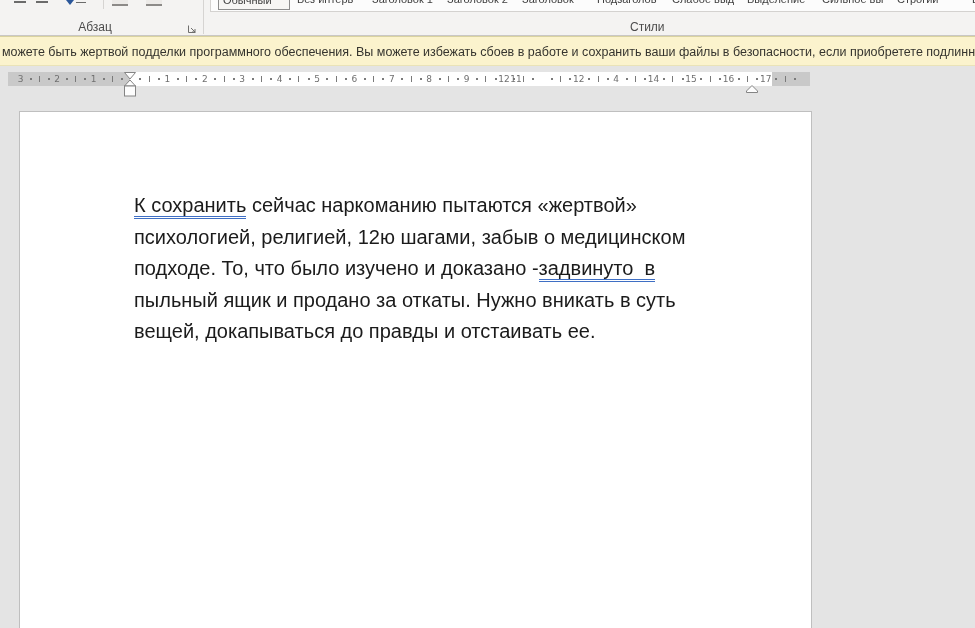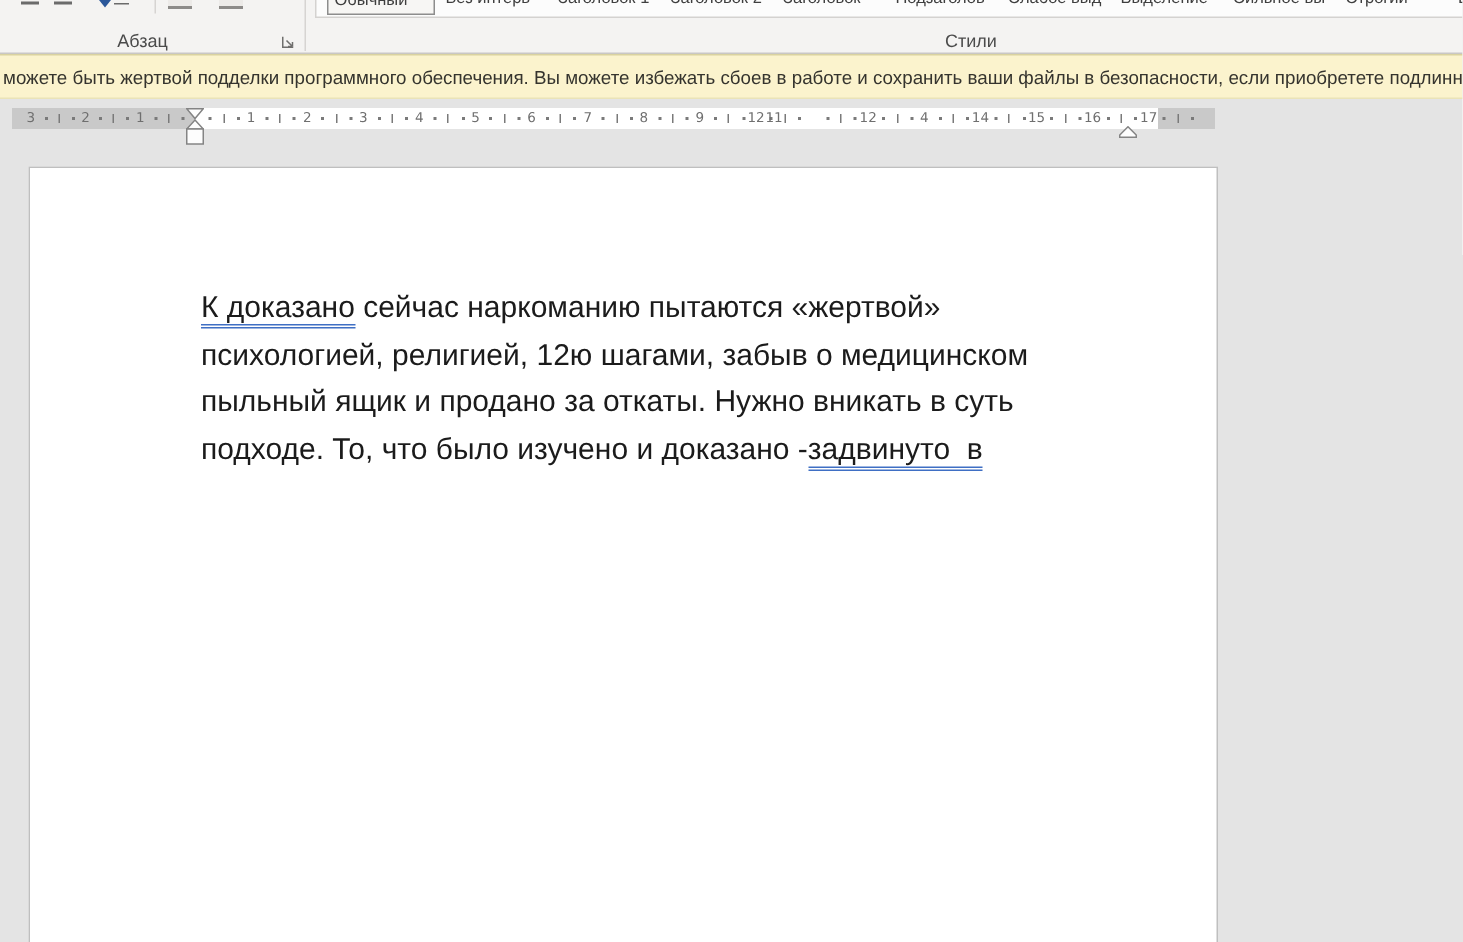--- a/index.html
+++ b/index.html
@@ -217,19 +217,20 @@
 </div>
 <div class="indent-marker" style="left:746px;top:79px;">
   <svg width="12" height="8" viewBox="0 0 12 8">
     <path d="M6 0.5 L11.5 6 V7.5 H0.5 V6 Z" fill="#fdfdfd" stroke="#848484" stroke-width="1"></path>
   </svg>
 </div>
 
 <div class="page">
   <div class="doc-content">
     <div>
-        <div class="doc-line"><span class="grammar">К доказано</span><span class=""> сейчас наркоманию пытаются «жертвой»</span></div>
+        <div class="doc-line"><span class="grammar">К сохранить</span><span class=""> сейчас наркоманию пытаются «жертвой»</span></div>
         <div class="doc-line"><span class="">психологией, религией, 12ю шагами, забыв о медицинском</span></div>
+        <div class="doc-line"><span class="">подходе. То, что было изучено и доказано -</span><span class="grammar">задвинуто  в</span></div>
         <div class="doc-line"><span class="">пыльный ящик и продано за откаты. Нужно вникать в суть</span></div>
-        <div class="doc-line"><span class="">подходе. То, что было изучено и доказано -</span><span class="grammar">задвинуто  в</span></div>
+        <div class="doc-line"><span class="">вещей, докапываться до правды и отстаивать ее.</span></div>
       </div>
   </div>
 </div>
 
 </body></html>

